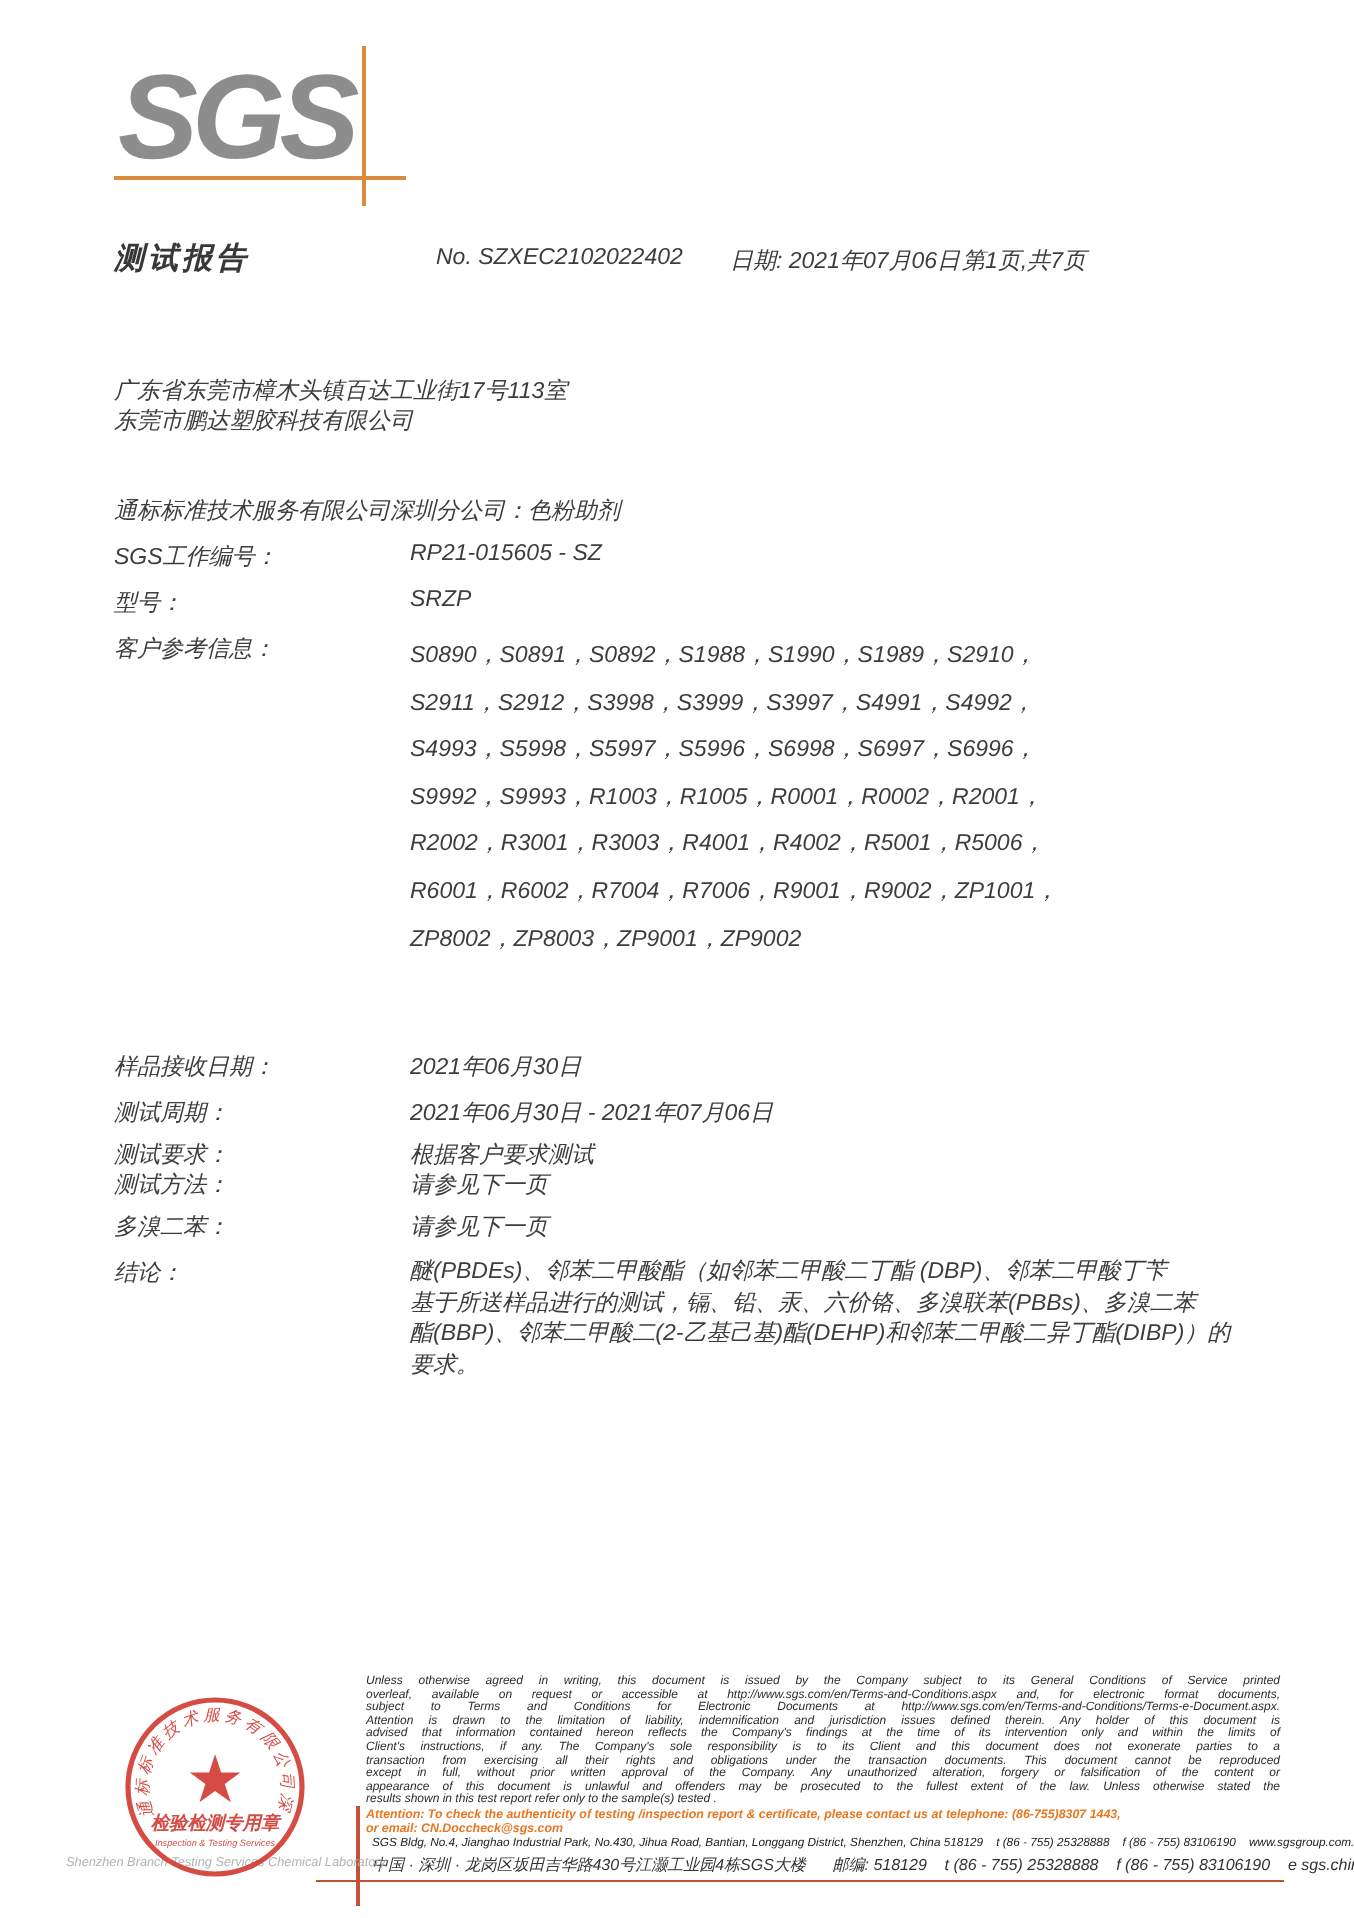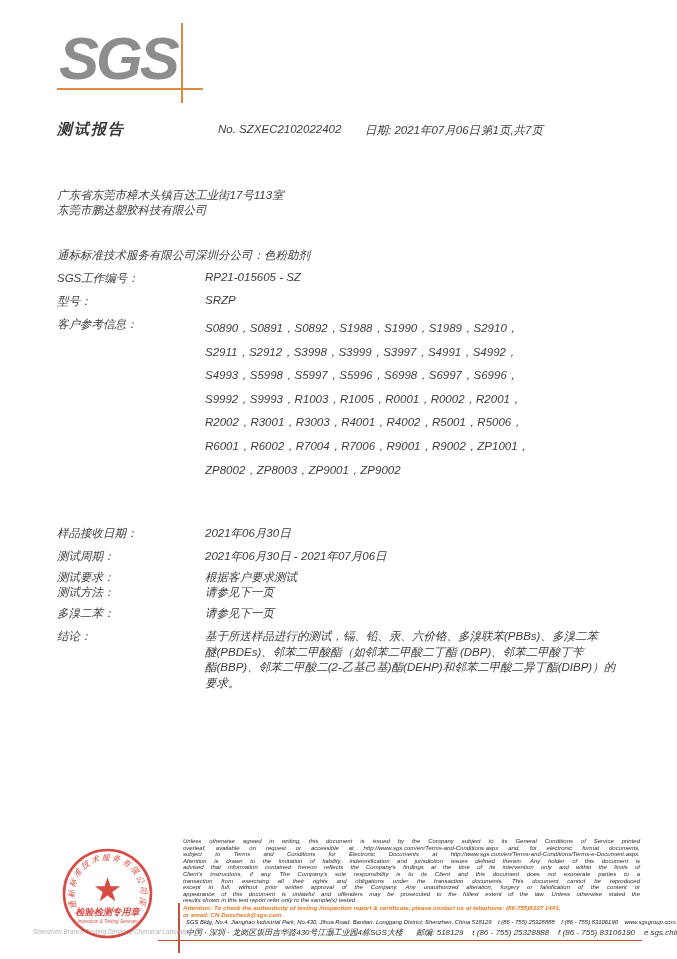--- a/index.html
+++ b/index.html
@@ -119,22 +119,22 @@
   </div>
 
   <div class="arow" style="top:606px">
     <span class="lbl">多溴二苯：</span>
     <span class="val">请参见下一页</span>
   </div>
 
   <div class="arow" style="top:629px">
     <span class="lbl">结论：</span>
     <span class="val conc-lines">
+      <div>醚(PBDEs)、邻苯二甲酸酯（如邻苯二甲酸二丁酯 (DBP)、邻苯二甲酸丁苄</div>
       <div>基于所送样品进行的测试，镉、铅、汞、六价铬、多溴联苯(PBBs)、多溴二苯</div>
-      <div>醚(PBDEs)、邻苯二甲酸酯（如邻苯二甲酸二丁酯 (DBP)、邻苯二甲酸丁苄</div>
       <div>酯(BBP)、邻苯二甲酸二(2-乙基己基)酯(DEHP)和邻苯二甲酸二异丁酯(DIBP)）的</div>
       <div>要求。</div>
     </span>
   </div>
 
   <div class="legal">
     <div class="jline">Unless otherwise agreed in writing, this document is issued by the Company subject to its General Conditions of Service printed</div>
     <div class="jline">overleaf, available on request or accessible at http://www.sgs.com/en/Terms-and-Conditions.aspx and, for electronic format documents,</div>
     <div class="jline">subject to Terms and Conditions for Electronic Documents at http://www.sgs.com/en/Terms-and-Conditions/Terms-e-Document.aspx.</div>
     <div class="jline">Attention is drawn to the limitation of liability, indemnification and jurisdiction issues defined therein. Any holder of this document is</div>

